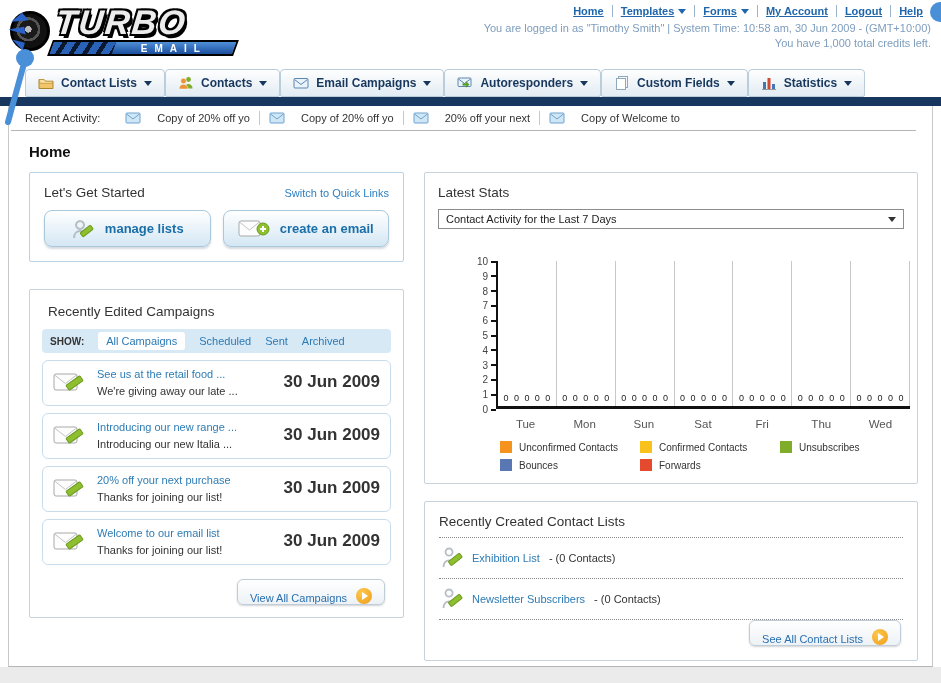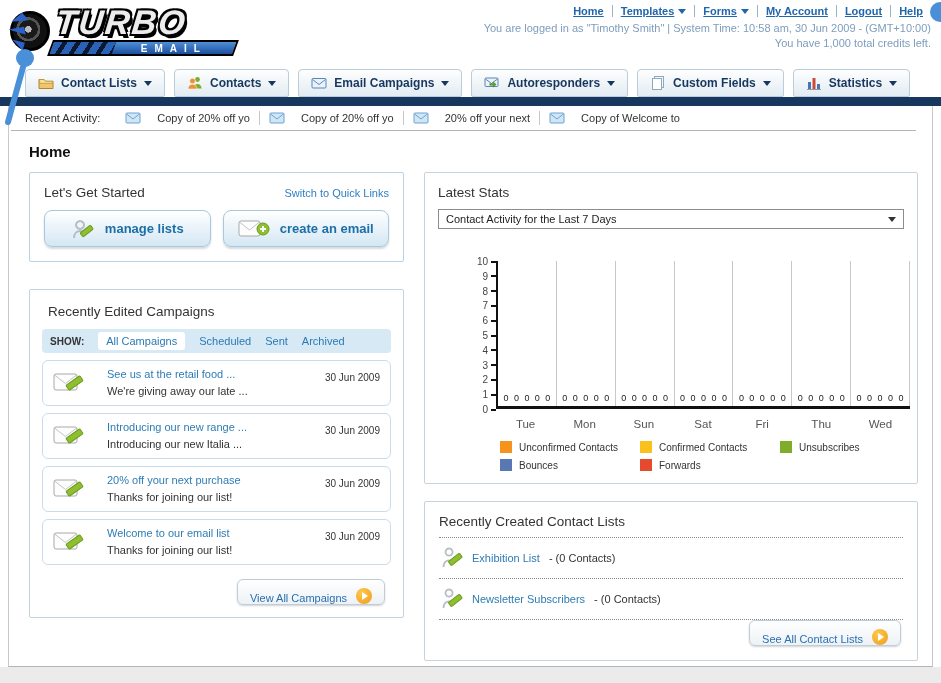--- a/index.html
+++ b/index.html
@@ -31,21 +31,21 @@
   .nav-item { display:flex; align-items:center; padding:0 8px; border-right:1px solid #9ab3cc; height:12px; }
   .nav-item:last-child { border-right:none; }
   .nav-caret { width:0; height:0; border-left:4px solid transparent; border-right:4px solid transparent; border-top:5px solid #1f66ad; display:inline-block; }
   .login-lines { position:absolute; top:21px; right:10px; text-align:right; color:#7e9dbd; font-size:11px; line-height:15px; }
 
   
   .annotation-pin-left { position:absolute; top:48px; left:0; width:40px; height:78px; z-index:50; pointer-events:none; }
   .annotation-dot-right { position:absolute; top:2px; left:930px; width:20px; height:20px; border-radius:50%; background:#4a90d9; z-index:50; }
 
   
-  .tab-area { position:absolute; top:68px; left:0; right:0; height:29px; background:#fff; display:flex; align-items:flex-end; padding-left:25px; gap:9px; }
+  .tab-area { position:absolute; top:68px; left:0; right:0; height:29px; background:#fff; display:flex; align-items:flex-end; padding-left:25px; }
   .nav-tab { height:28px; display:inline-flex; align-items:center; gap:7px; padding:0 12px;
     border:1px solid #b9cdda; border-radius:4px 4px 2px 2px; background:linear-gradient(#fefefe,#e2ecf3);
     color:#17375e; font-size:12px; font-weight:bold; cursor:default; }
   .tab-caret { width:0; height:0; border-left:4px solid transparent; border-right:4px solid transparent; border-top:5px solid #17375e; }
   .navy-bar { position:absolute; top:97px; left:0; right:0; height:9px; background:#17375e; }
 
   
   .content { position:absolute; top:106px; left:8px; right:8px; bottom:16px; background:#fff;
     border-left:1px solid #c9c9c9; border-right:1px solid #c9c9c9; border-bottom:1px solid #b5b5b5; overflow:hidden; }
   .footer-strip { position:absolute; bottom:0; left:0; right:0; height:16px; background:#ebebeb; }
@@ -76,25 +76,25 @@
     color:#1b6fa8; font-size:13px; font-weight:bold; cursor:pointer; }
 
   
   .campaigns { margin-top:27px; padding:12px 12px 12px; min-height:316px; }
   .campaigns .panel-title { margin:2px 0 10px 6px; }
   .show-bar { background:#d8e9f6; height:24px; display:flex; align-items:center; padding:0 8px; gap:14px; border-radius:4px; }
   .show-label { font-size:10px; font-weight:bold; color:#333; }
   .filter-link { font-size:11px; color:#2a7ab5; text-decoration:none; }
   .filter-link.active { background:#fff; padding:3px 8px; border-radius:3px; }
   .camp-row { margin-top:7px; border:1px solid #c9dcec; border-radius:6px; min-height:46px;
-    display:flex; align-items:center; padding:5px 10px; gap:22px; background:#fff; }
+    display:flex; align-items:center; padding:5px 10px; gap:12px; background:#fff; }
   .camp-text { line-height:15px; }
   .camp-title { font-size:11px; color:#2e7cb5; text-decoration:none; display:block; }
   .camp-sub { font-size:11px; color:#333; }
-  .camp-date { margin-left:auto; font-size:10px; color:#333; align-self:flex-start; padding-top:6px; white-space:nowrap; }
+  .camp-date { margin-left:auto; font-size:17px; color:#333; align-self:flex-start; padding-top:6px; white-space:nowrap;font-weight:bold; }
   .view-all-row { display:flex; justify-content:flex-end; margin-top:14px; padding-right:6px; }
 
   .pill-btn { display:inline-flex; align-items:flex-end; gap:9px; height:26px; padding:0 12px;
     border:1px solid #bfcdd8; border-radius:6px; background:linear-gradient(#ffffff,#edf2f6);
     color:#2a6fb0; font-size:11px; font-weight:normal; box-shadow:0 1px 2px rgba(0,0,0,.18); cursor:pointer; }
   .arrow-circle { width:16px; height:16px; border-radius:50%; background:radial-gradient(circle at 35% 30%, #fdc84b, #ef9c1b);
     display:flex; align-items:center; justify-content:center; }
   .arrow-tri { width:0; height:0; border-left:6px solid #fff; border-top:4px solid transparent; border-bottom:4px solid transparent; margin-left:2px; }
 
   

